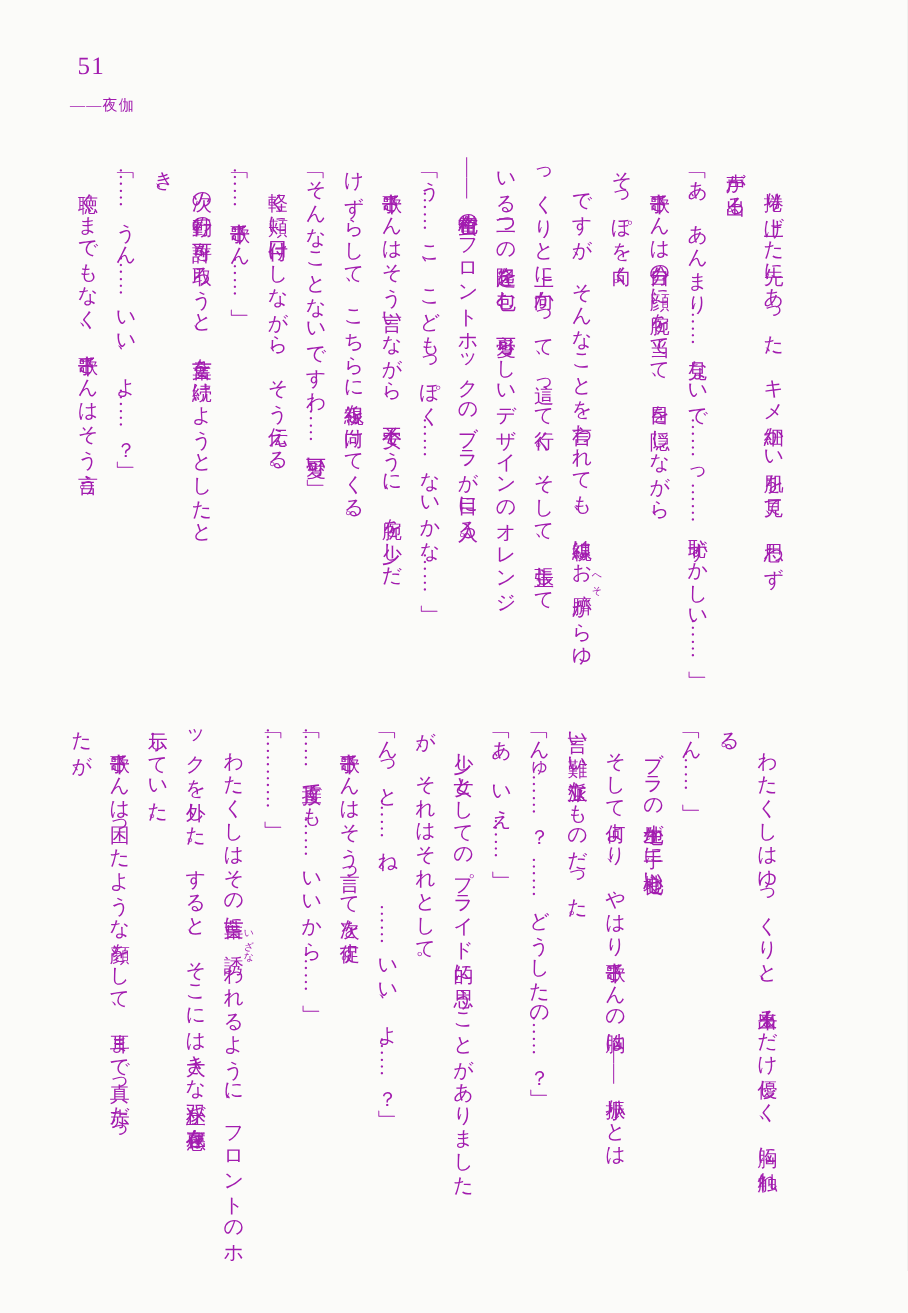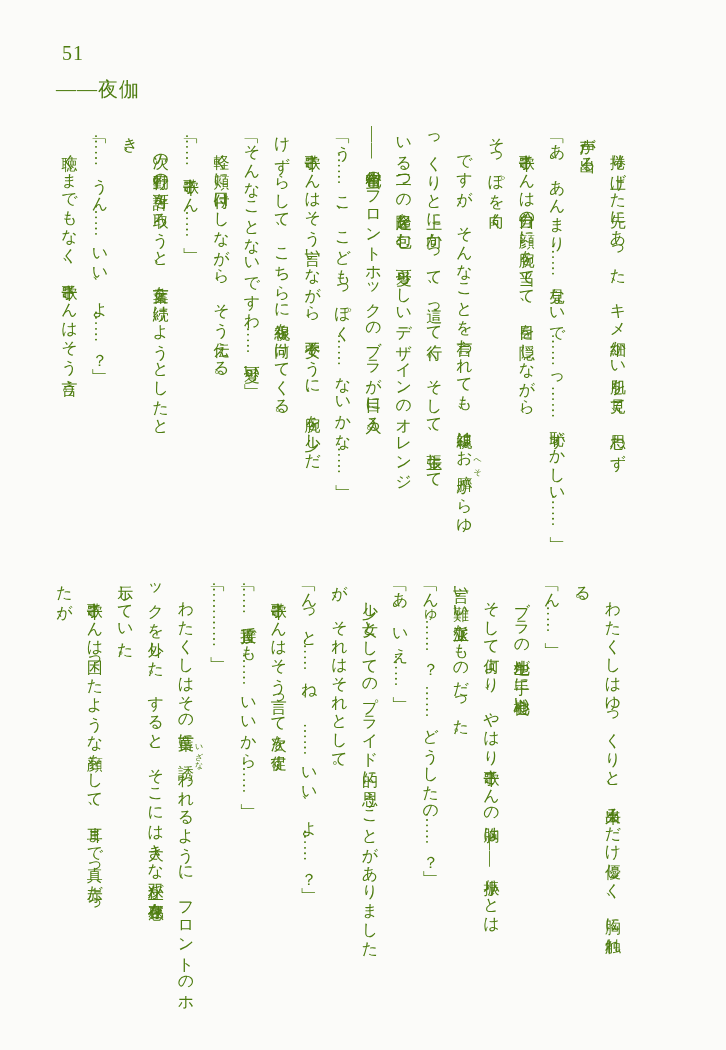--- a/index.html
+++ b/index.html
@@ -6,36 +6,36 @@
     margin: 0;
     padding: 0;
     background: #e8e8e6;
   }
   .page {
     position: relative;
     width: 726px;
     height: 1050px;
     margin: 0 auto;
     background: #fbfbf9;
-    color: #4d7c0f;
+    color: #a21caf;
     font-family: "Liberation Serif", "DejaVu Serif", serif;
     overflow: hidden;
   }
   .page-number {
     position: absolute;
     left: 62px;
     top: 42px;
     font-size: 20px;
     letter-spacing: 1px;
   }
   .running-title {
     position: absolute;
     left: 56px;
     top: 76px;
-    font-size: 20px;
+    font-size: 12px;
     letter-spacing: 1px;
   }
   .band {
     position: absolute;
     writing-mode: vertical-rl;
     text-orientation: mixed;
     font-size: 16px;
     line-height: 1.9;
     letter-spacing: 0.5px;
   }

